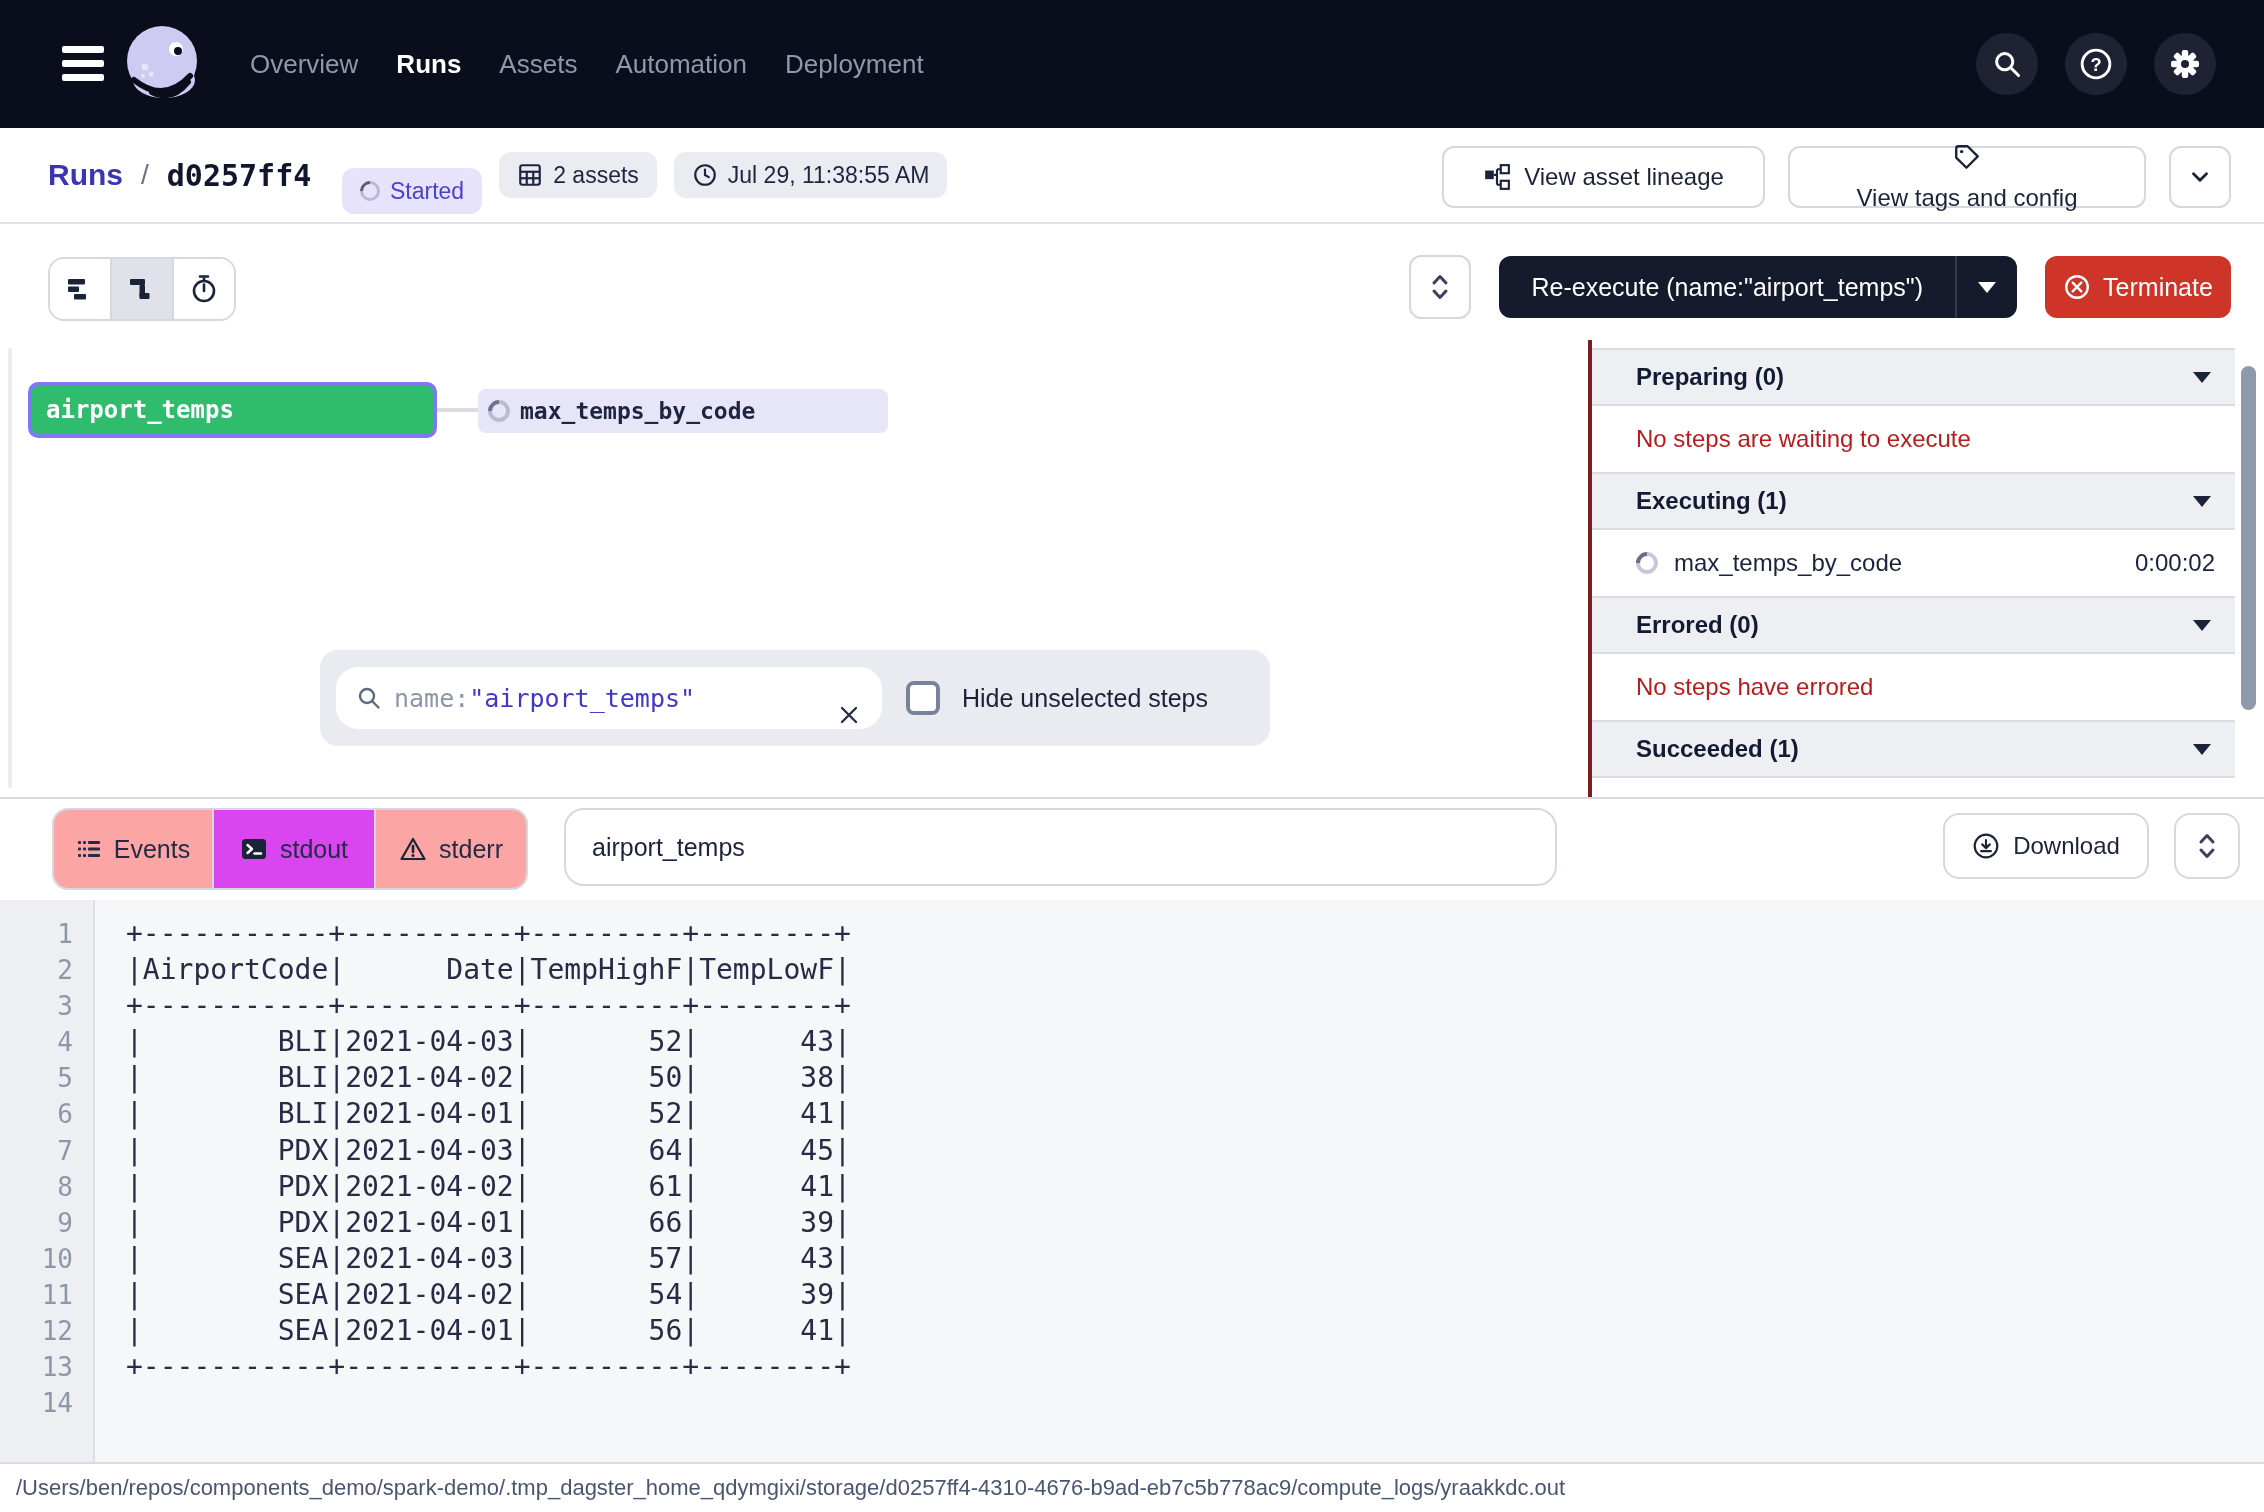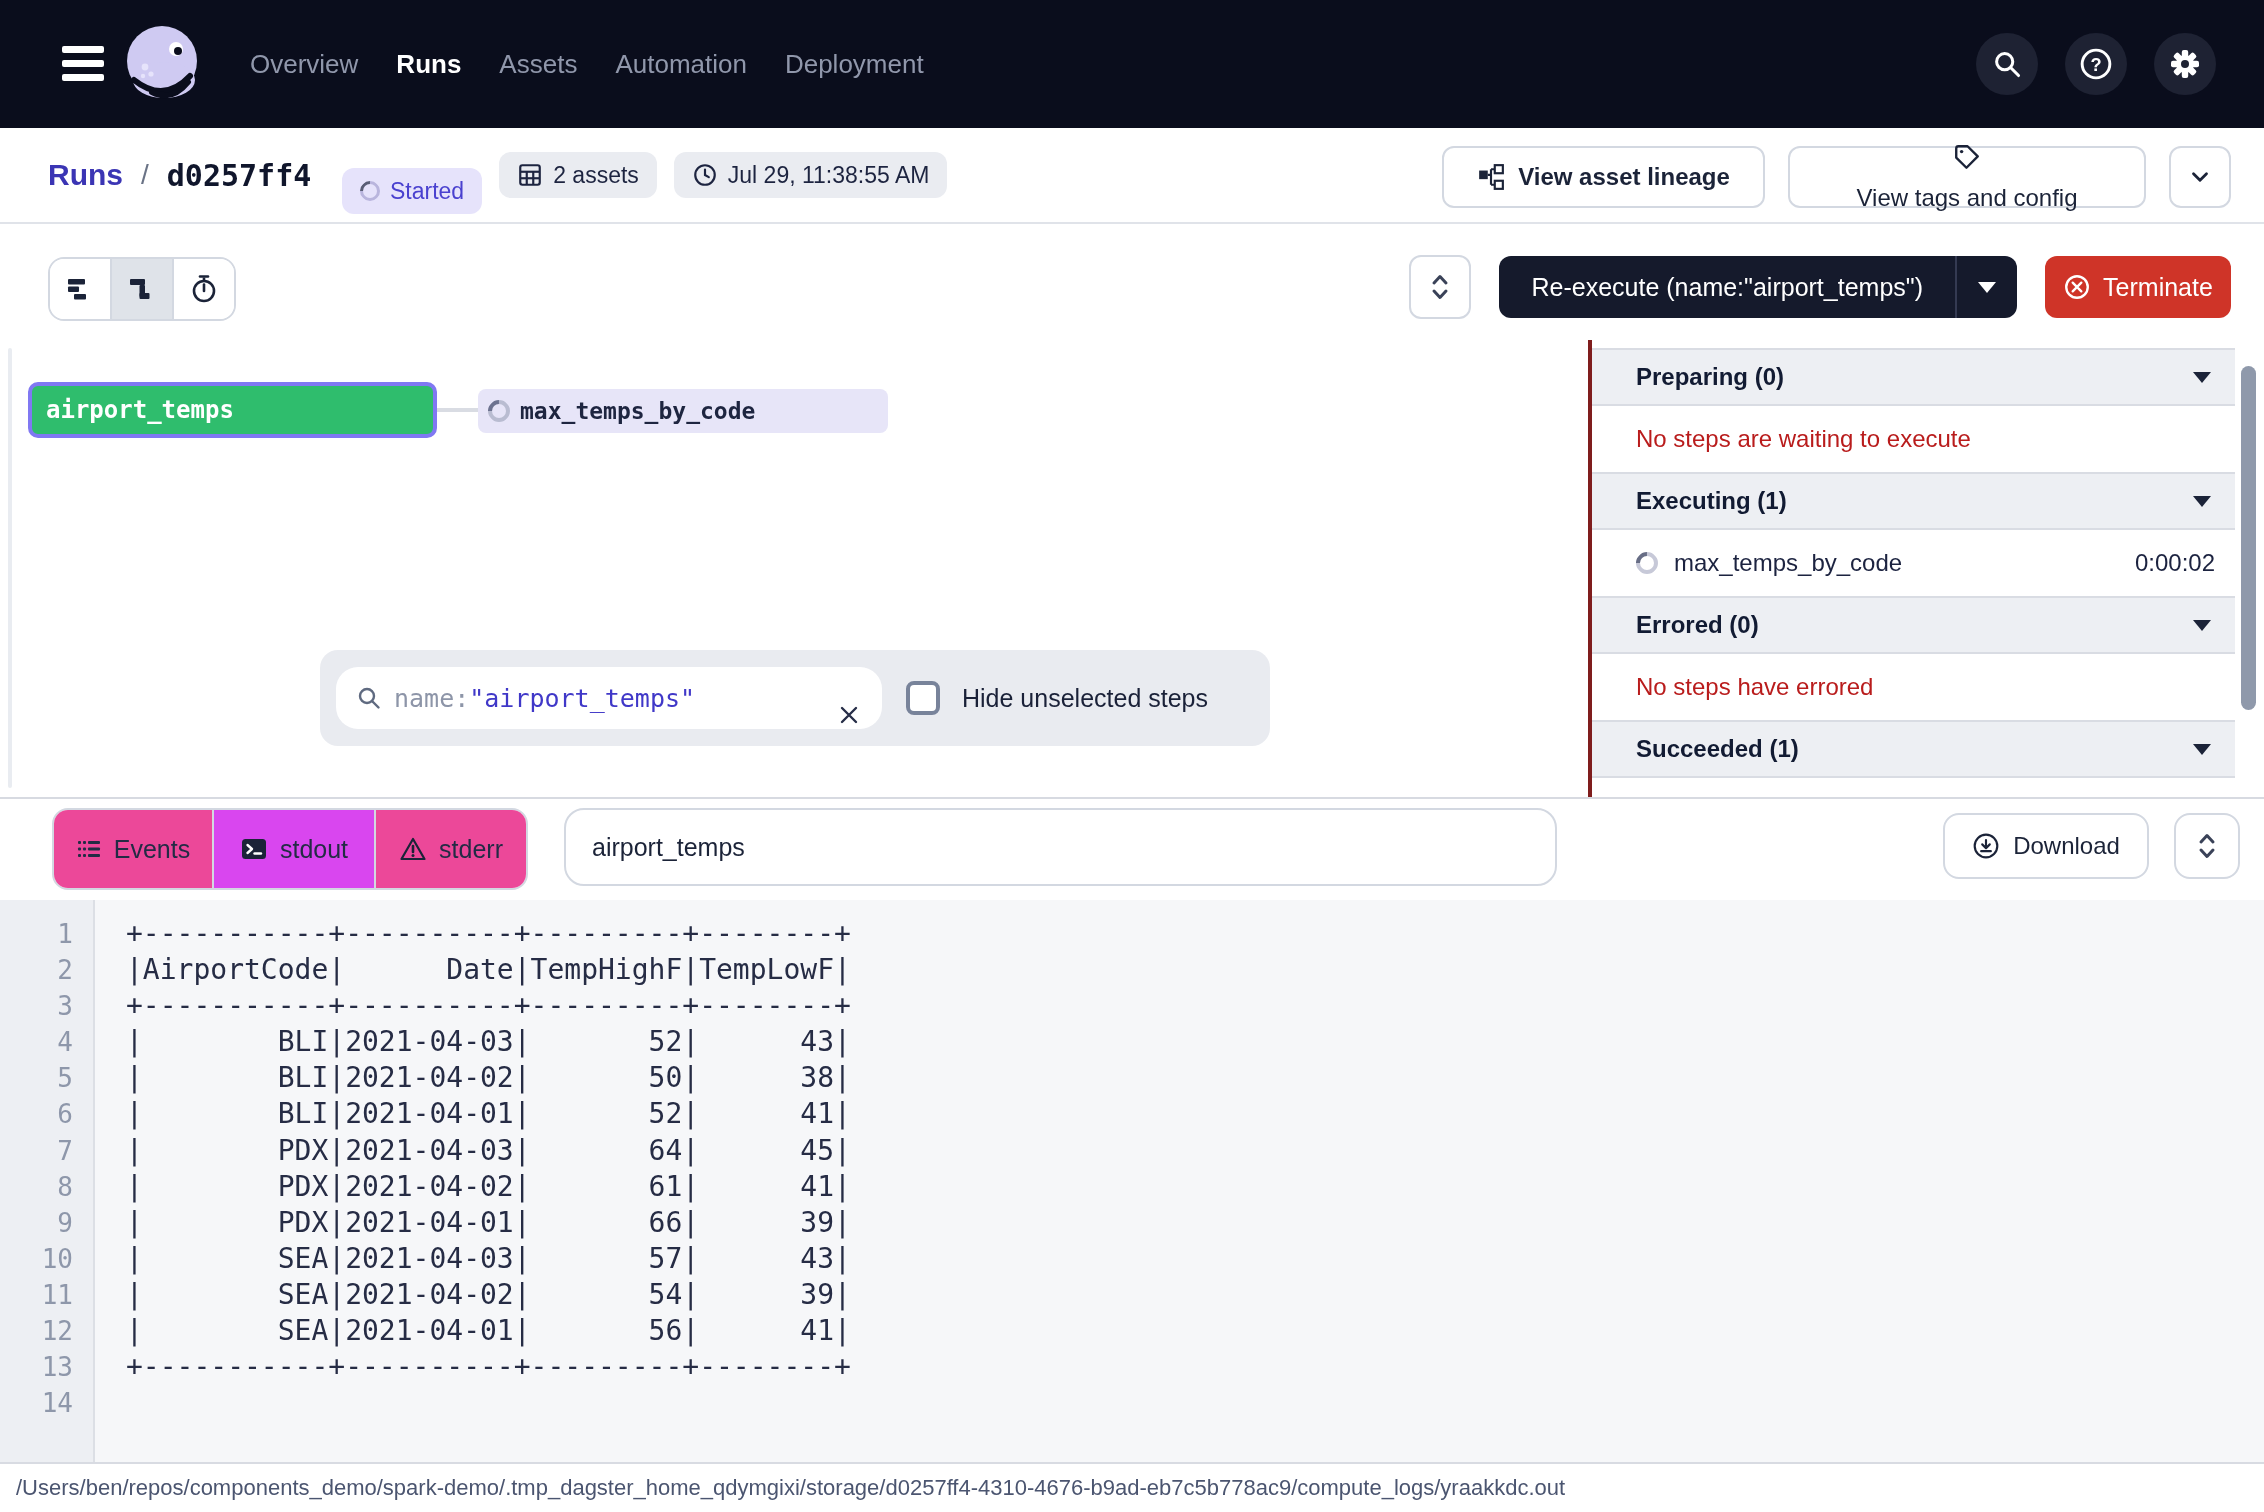--- a/index.html
+++ b/index.html
@@ -30,21 +30,21 @@
   .bc-sep{font-size:28px;color:#6a7386;}
   .bc-id{font-family:"DejaVu Sans Mono",monospace;font-size:30px;font-weight:700;color:#10162c;}
   .badges{position:absolute;left:342px;top:24px;display:flex;gap:17px;}
   .badge{height:46px;border-radius:12px;display:flex;align-items:center;gap:10px;
          padding:0 18px;font-size:23px;background:#eaecf1;color:#1d2440;}
   .badge.lavender{background:#e6e3fb;color:#4a41cf;margin-top:16px;}
   .header-actions{position:absolute;right:33px;top:18px;display:flex;gap:23px;}
   .btn-outline{display:flex;align-items:center;justify-content:center;gap:13px;background:#fff;
                border:2px solid #d3d8e1;border-radius:12px;color:#1b2338;font-size:24px;
                height:62px;box-sizing:border-box;cursor:pointer;}
-  .btn-lineage{width:323px;font-weight:bold;}
+  .btn-lineage{width:323px;}
   .btn-tags{width:358px;flex-direction:column;}
   .btn-chevron{width:62px;}
 
   
   .toolbar{position:absolute;left:0;top:224px;width:2264px;height:116px;background:#fff;}
   .segmented{position:absolute;left:48px;top:33px;display:flex;border:2px solid #d3d8e1;
              border-radius:16px;overflow:hidden;background:#fff;}
   .seg-btn{width:60px;height:60px;display:flex;align-items:center;justify-content:center;
            cursor:pointer;border-left:2px solid #d3d8e1;background:#fff;}
   .seg-btn:first-child{border-left:none;}
@@ -108,21 +108,21 @@
   .sp-time{margin-left:auto;color:#1c2340;}
   .panel-scrollbar{position:absolute;left:2241px;top:366px;width:15px;height:344px;border-radius:8px;
                    background:#8f99ab;cursor:pointer;}
   .main-divider{position:absolute;left:0;top:797px;width:2264px;height:2px;background:#d7dae1;}
 
   
   .tab-row{position:absolute;left:0;top:799px;width:2264px;height:101px;background:#fff;}
   .tab-group{position:absolute;left:52px;top:9px;height:78px;display:flex;border:2px solid #d3d8e1;
              border-radius:16px;overflow:hidden;background:#fff;}
   .tab{display:flex;align-items:center;justify-content:center;gap:12px;font-size:25px;color:#232b45;
-       border-left:2px solid #d3d8e1;cursor:pointer;background:#ec4899;box-sizing:border-box;}
+       border-left:2px solid #d3d8e1;cursor:pointer;background:#fca5a5;box-sizing:border-box;}
   .tab:first-child{border-left:none;}
   .tab.selected{background:#d946ef;}
   .tab-events{width:158px;}
   .tab-stdout{width:162px;}
   .tab-stderr{width:152px;}
   .step-select{position:absolute;left:564px;top:9px;width:993px;height:78px;border:2px solid #d3d8e1;
                border-radius:20px;box-sizing:border-box;display:flex;align-items:center;
                padding-left:26px;font-size:25px;color:#1b2338;cursor:text;background:#fff;}
   .btn-download{position:absolute;left:1943px;top:14px;width:206px;height:66px;border-radius:16px;}
   .btn-expand{position:absolute;left:2174px;top:14px;width:66px;height:66px;border-radius:16px;}

